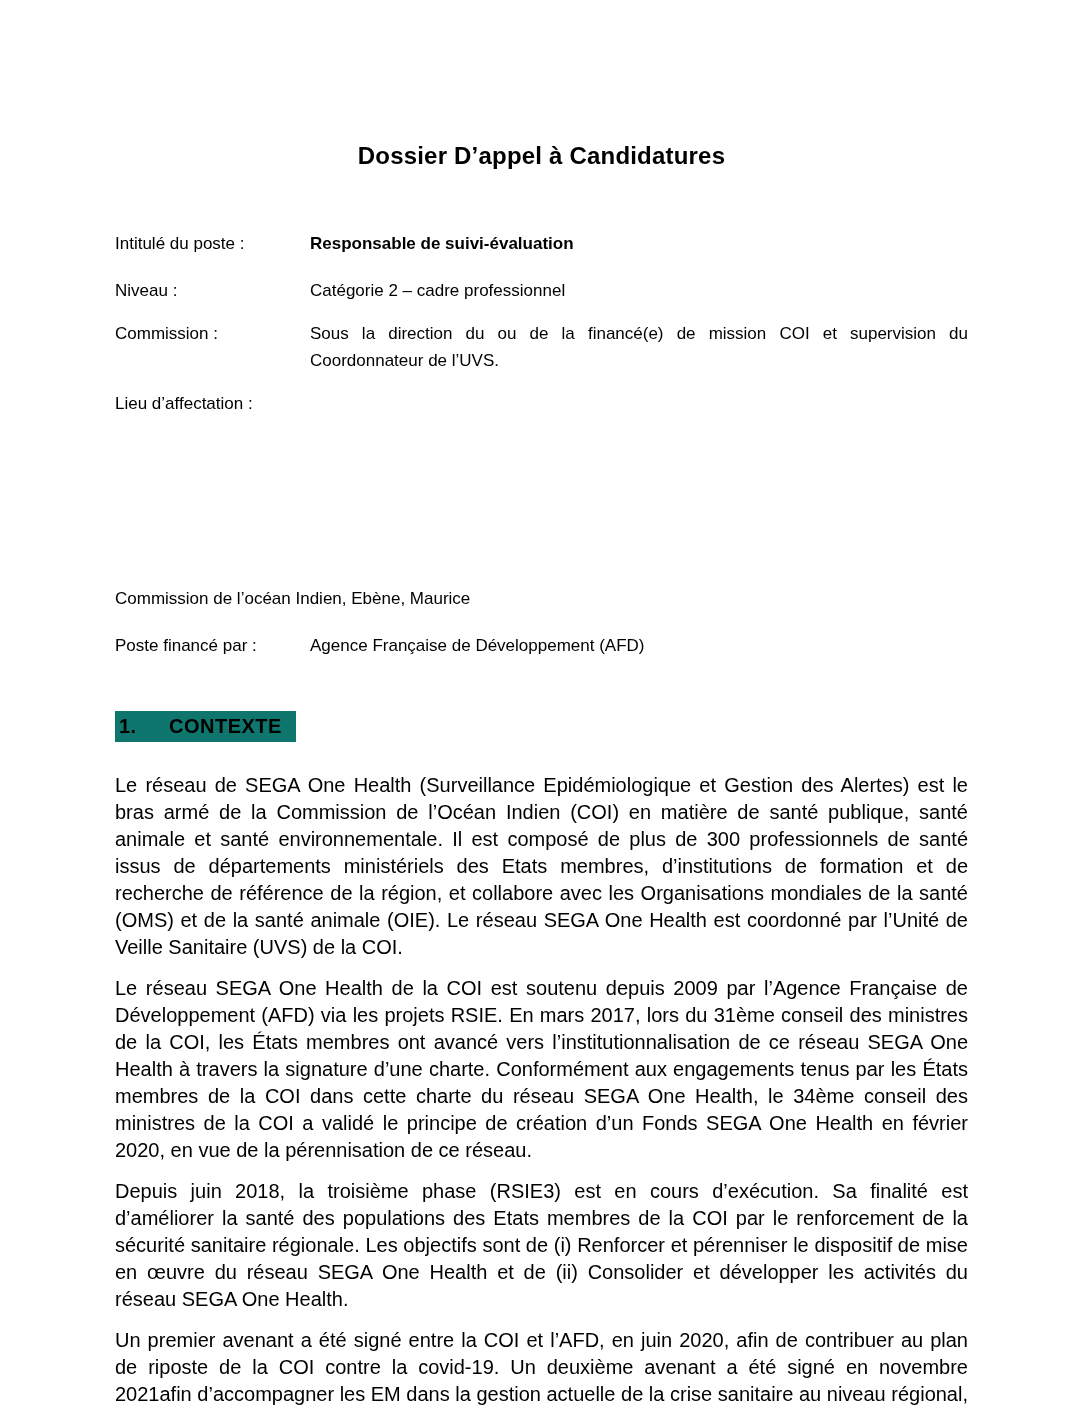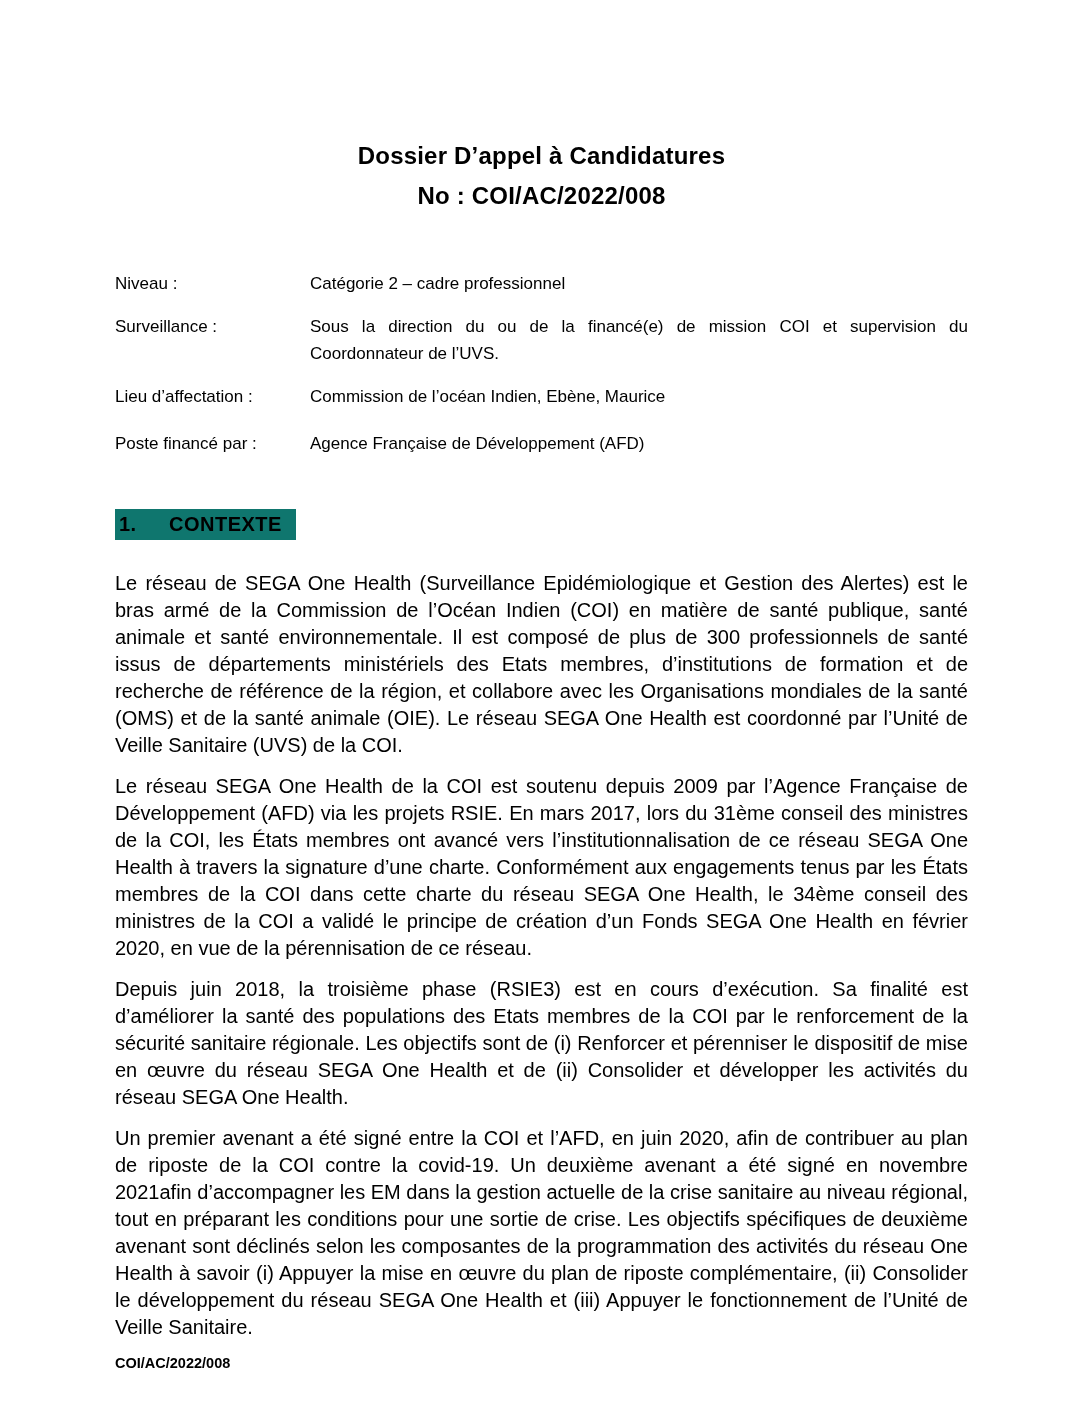--- a/index.html
+++ b/index.html
@@ -73,33 +73,36 @@
     margin-top: 4px;
   }
 </style>
 </head>
 <body>
 
 <div class="page">
 
   <div class="title-block">
     <div class="title-line">Dossier D’appel à Candidatures</div>
-    <div class="title-line">No : COI/AC/2022/008</div>
   </div>
 
   <div class="meta-table">
+    <div class="meta-row" style="margin-bottom:20px;">
+      <div class="meta-label">Intitulé du poste :</div>
+      <div class="meta-value bold">Responsable de suivi-évaluation</div>
+    </div>
     <div class="meta-row" style="margin-bottom:16px;">
       <div class="meta-label">Niveau :</div>
       <div class="meta-value">Catégorie 2 – cadre professionnel</div>
     </div>
     <div class="meta-row" style="margin-bottom:16px;">
-      <div class="meta-label">Surveillance :</div>
+      <div class="meta-label">Commission :</div>
       <div class="meta-value">Sous la direction du ou de la financé(e) de mission COI et supervision du Coordonnateur de l’UVS.</div>
     </div>
-    <div class="meta-row" style="">
+    <div class="meta-row" style="flex-direction:column;">
       <div class="meta-label">Lieu d’affectation :</div>
       <div class="meta-value">Commission de l’océan Indien, Ebène, Maurice</div>
     </div>
     <div class="meta-row">
       <div class="meta-label">Poste financé par :</div>
       <div class="meta-value">Agence Française de Développement (AFD)</div>
     </div>
   </div>
 
   <div class="section-heading">

